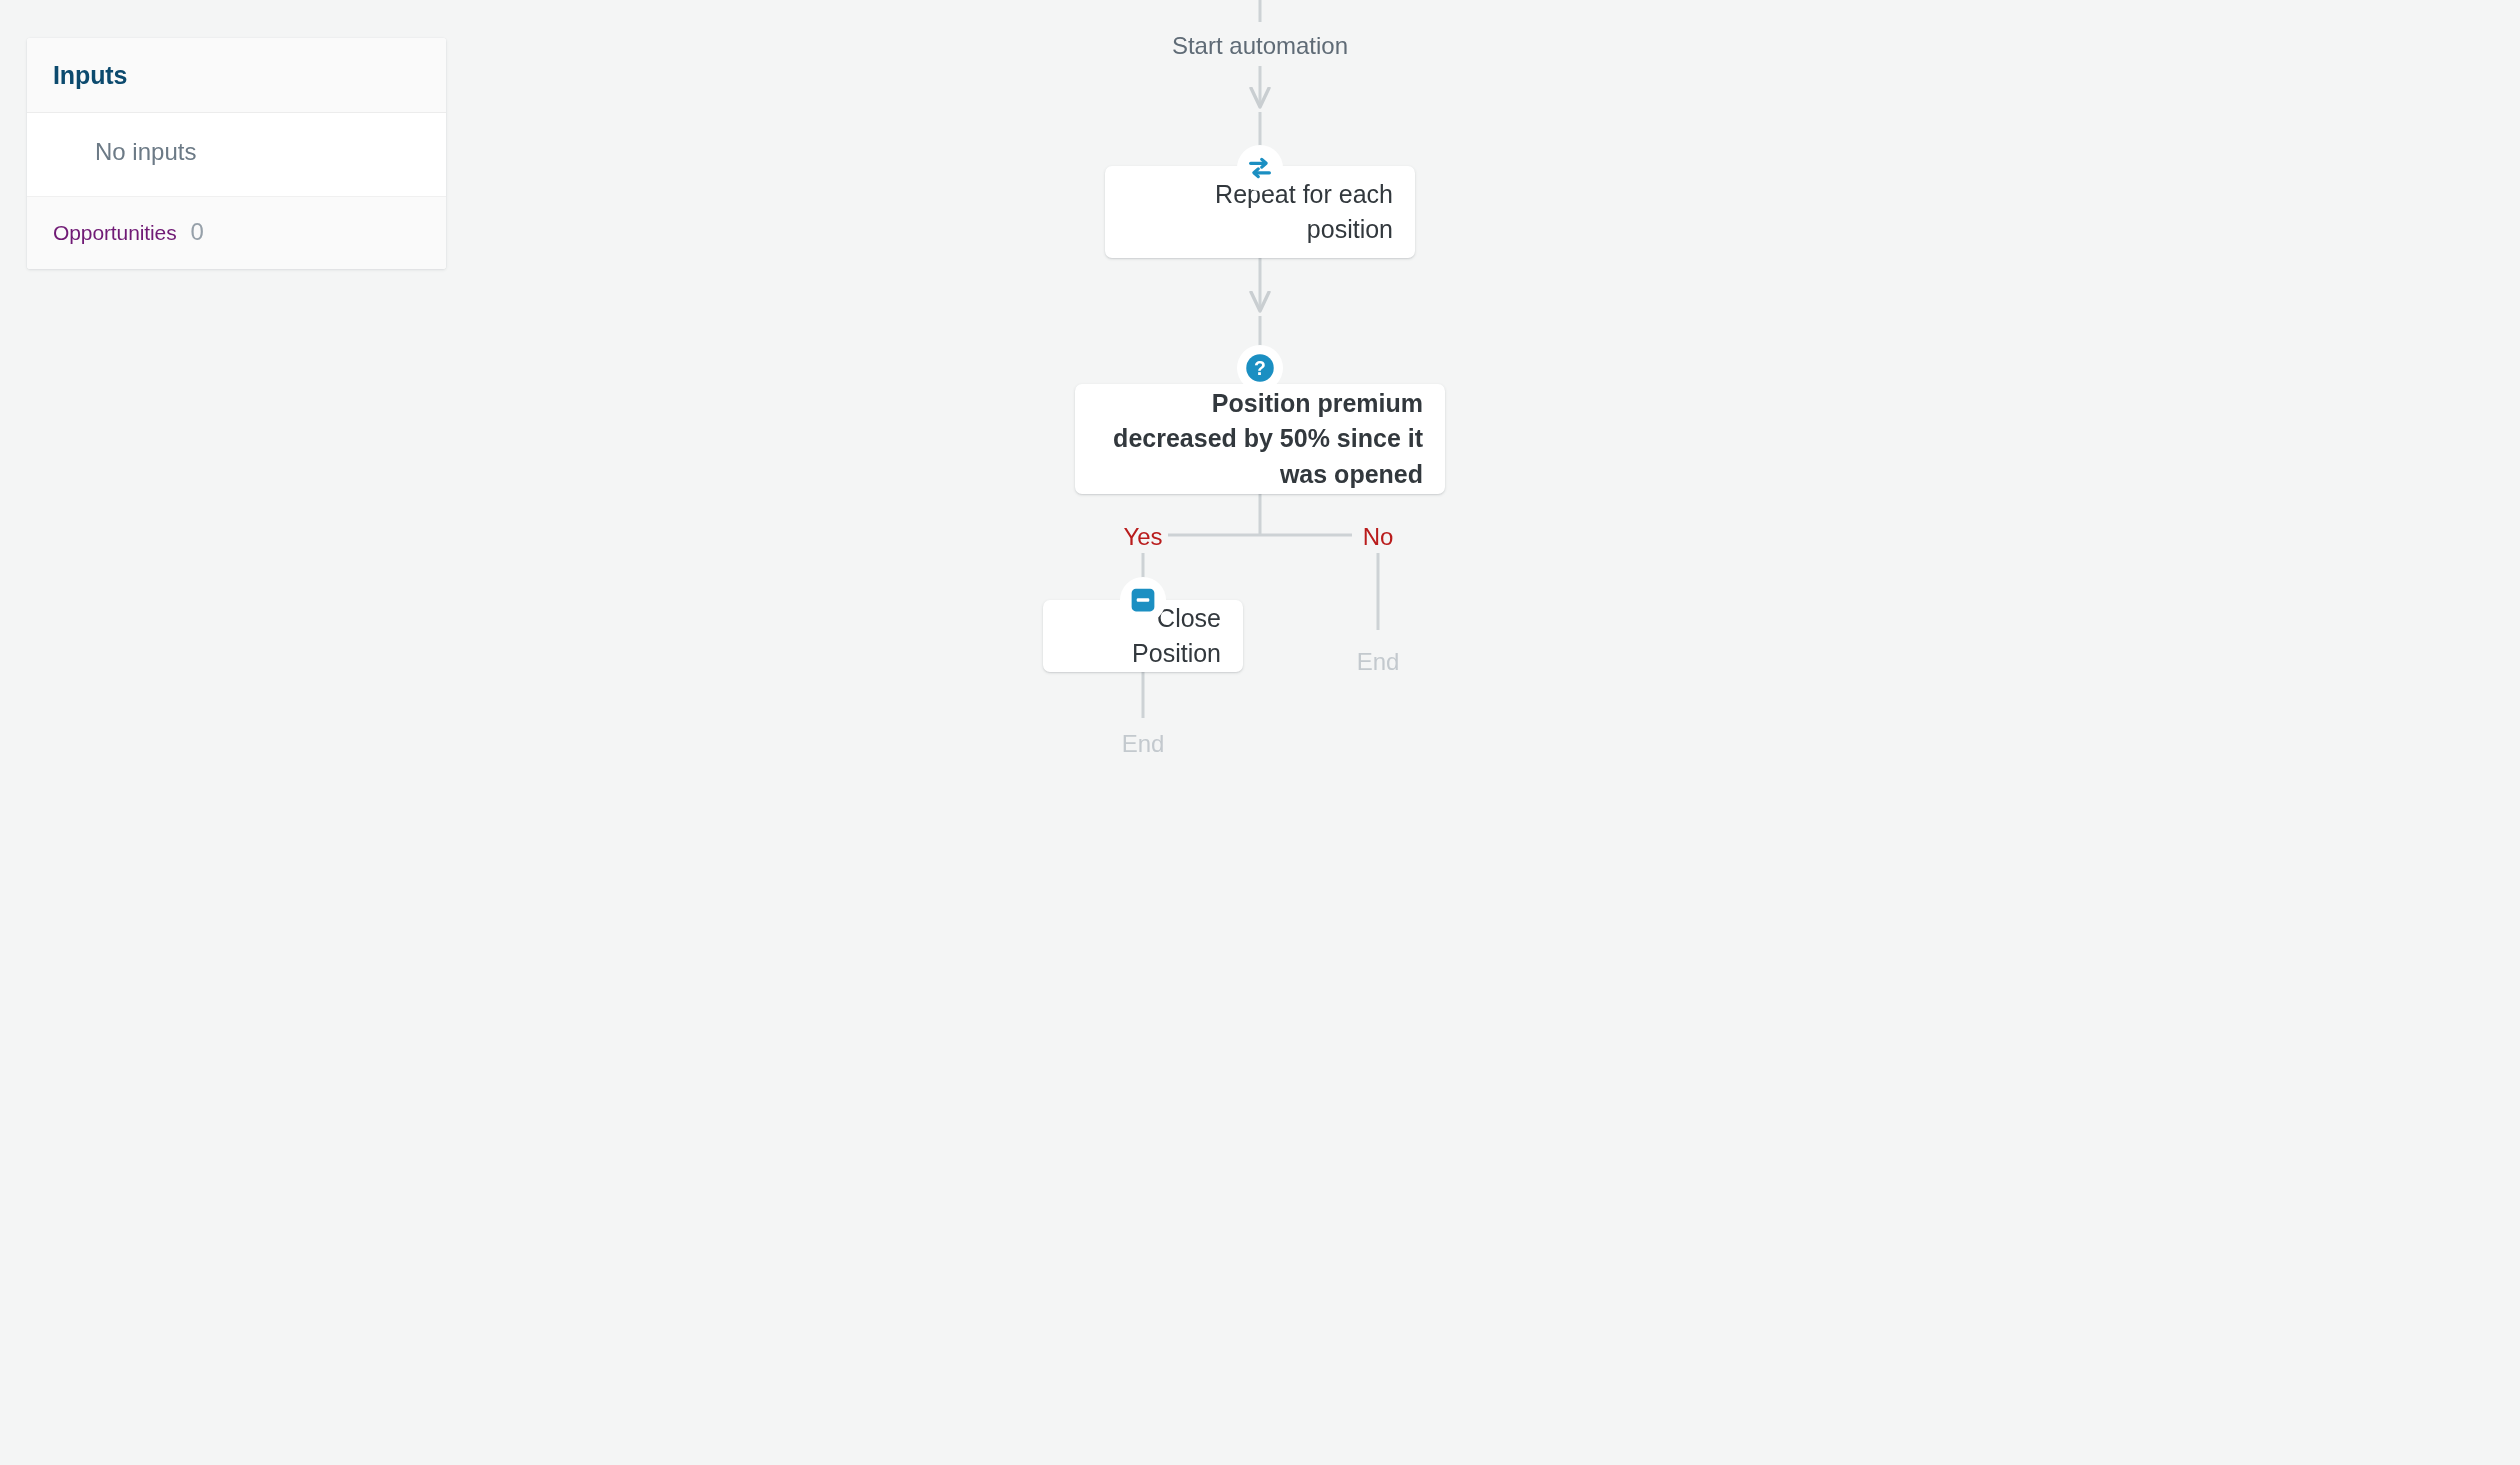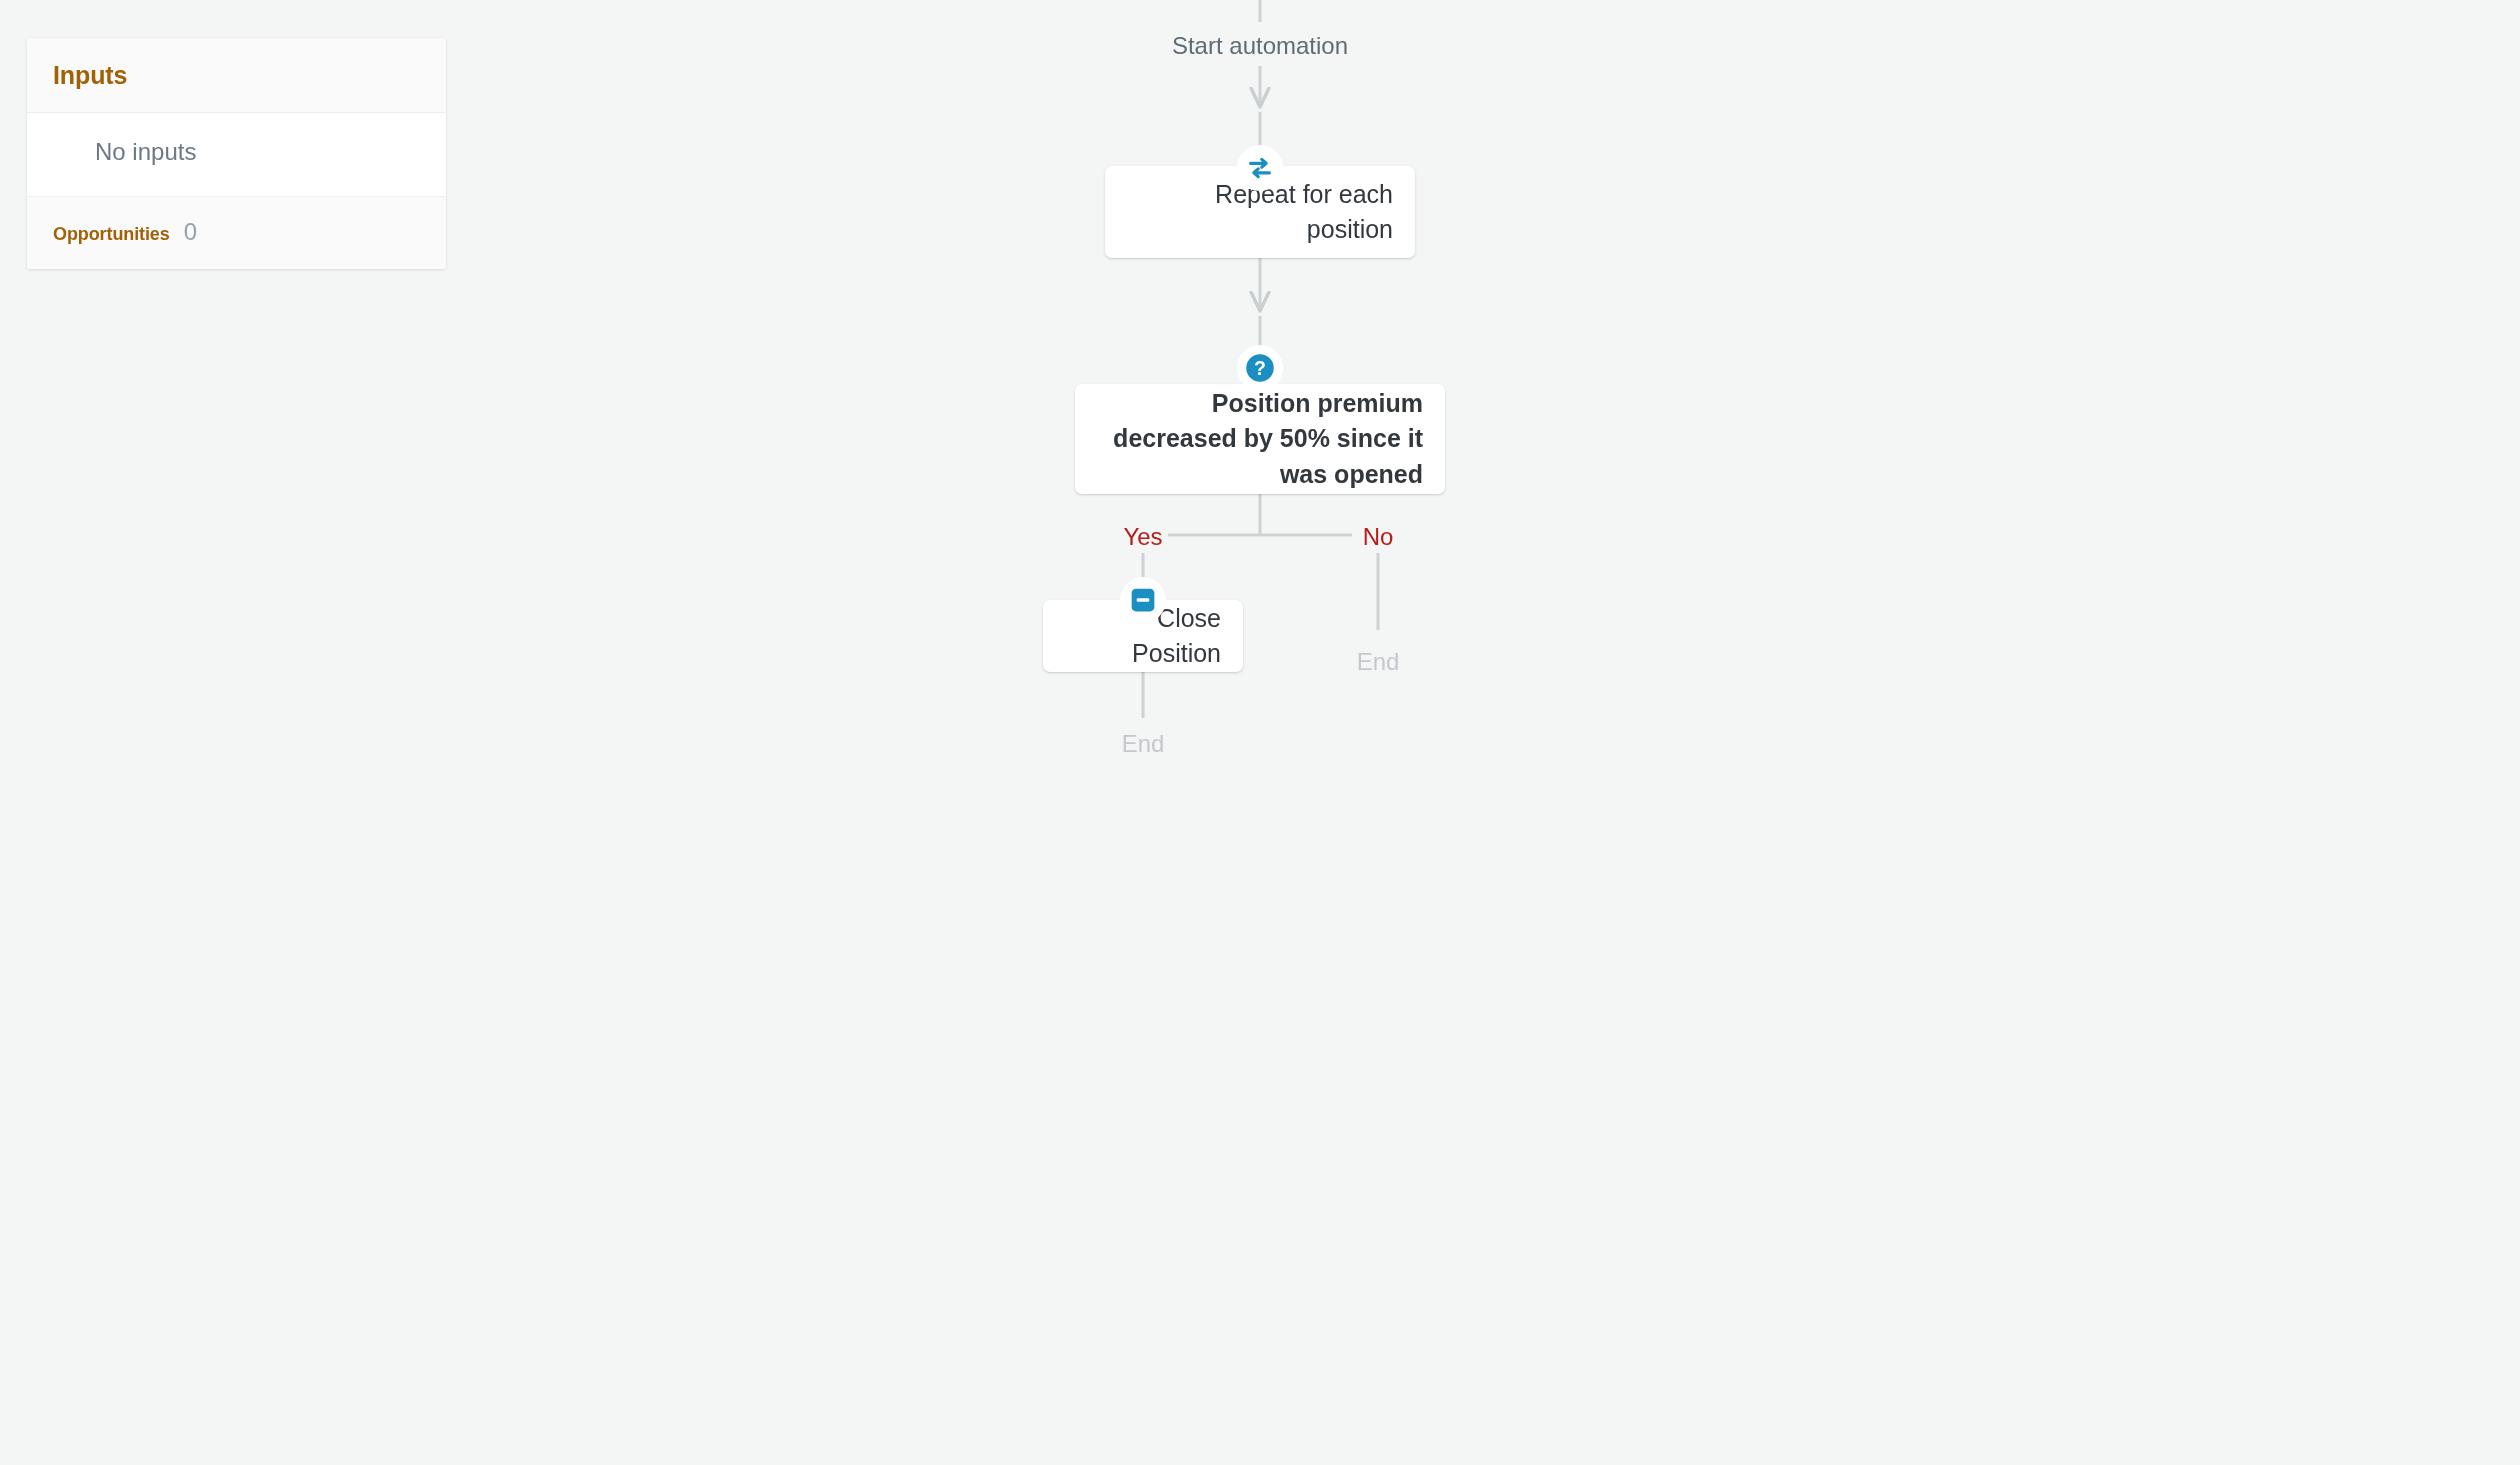--- a/index.html
+++ b/index.html
@@ -29,43 +29,43 @@
     overflow: hidden;
   }
   .panel-header {
     background: #fafafa;
     border-bottom: 1px solid #ececec;
     padding: 23px 26px 22px 26px;
   }
   .panel-header-title {
     font-size: 25px;
     font-weight: bold;
-    color: #a16207;
+    color: #0c4a6e;
     letter-spacing: -0.1px;
   }
   .panel-body {
     background: #ffffff;
     padding: 25px 26px 30px 32px;
   }
   .panel-body-text {
     font-size: 24px;
     color: #6c7a86;
     margin-left: 36px;
   }
   .panel-footer {
     background: #fafafa;
     border-top: 1px solid #f0f0f0;
     padding: 21px 26px 23px 26px;
     display: flex;
     align-items: baseline;
   }
   .panel-footer-title {
-    font-size: 18px;
-    font-weight: bold;
-    color: #a16207;
+    font-size: 21px;
+    font-weight: normal;
+    color: #701a75;
     letter-spacing: -0.1px;
   }
   .panel-footer-count {
     font-size: 24px;
     color: #96a0a9;
     margin-left: 14px;
   }
 
   
   .flow {

